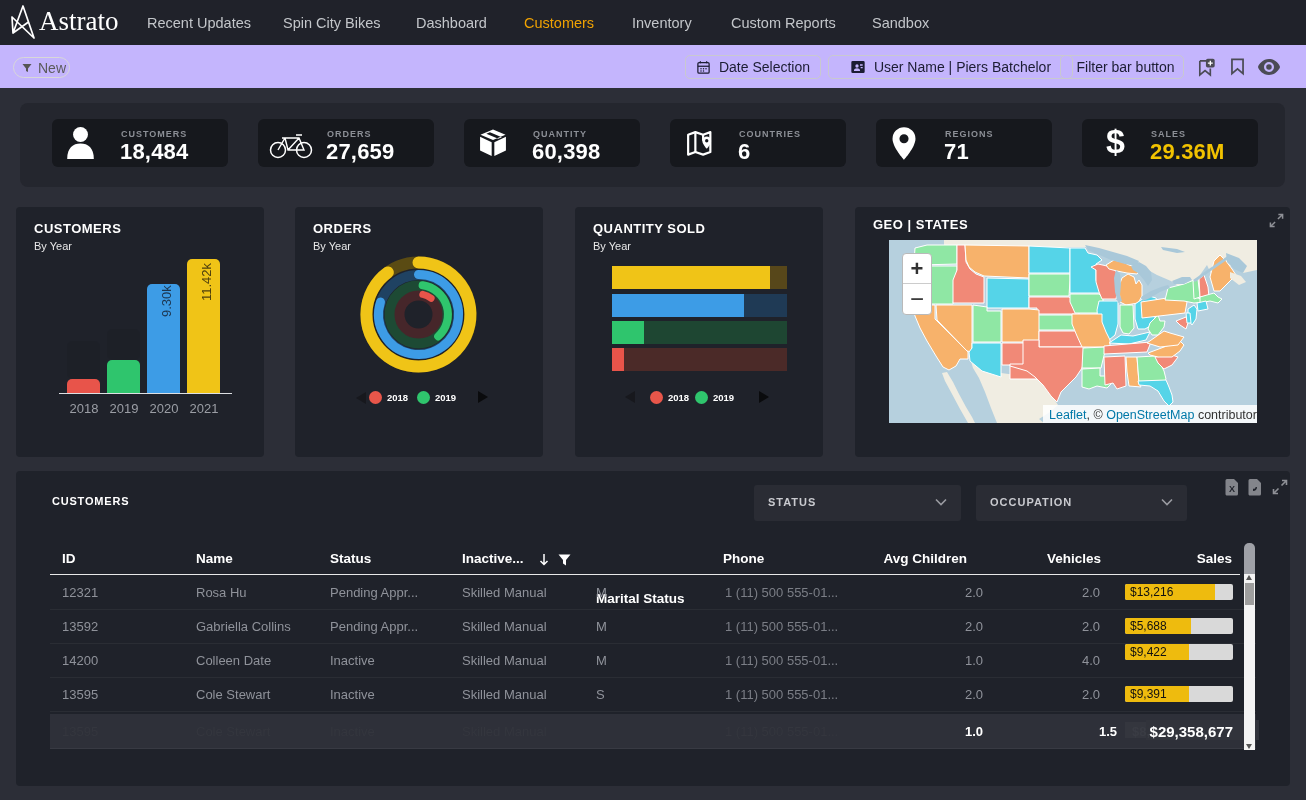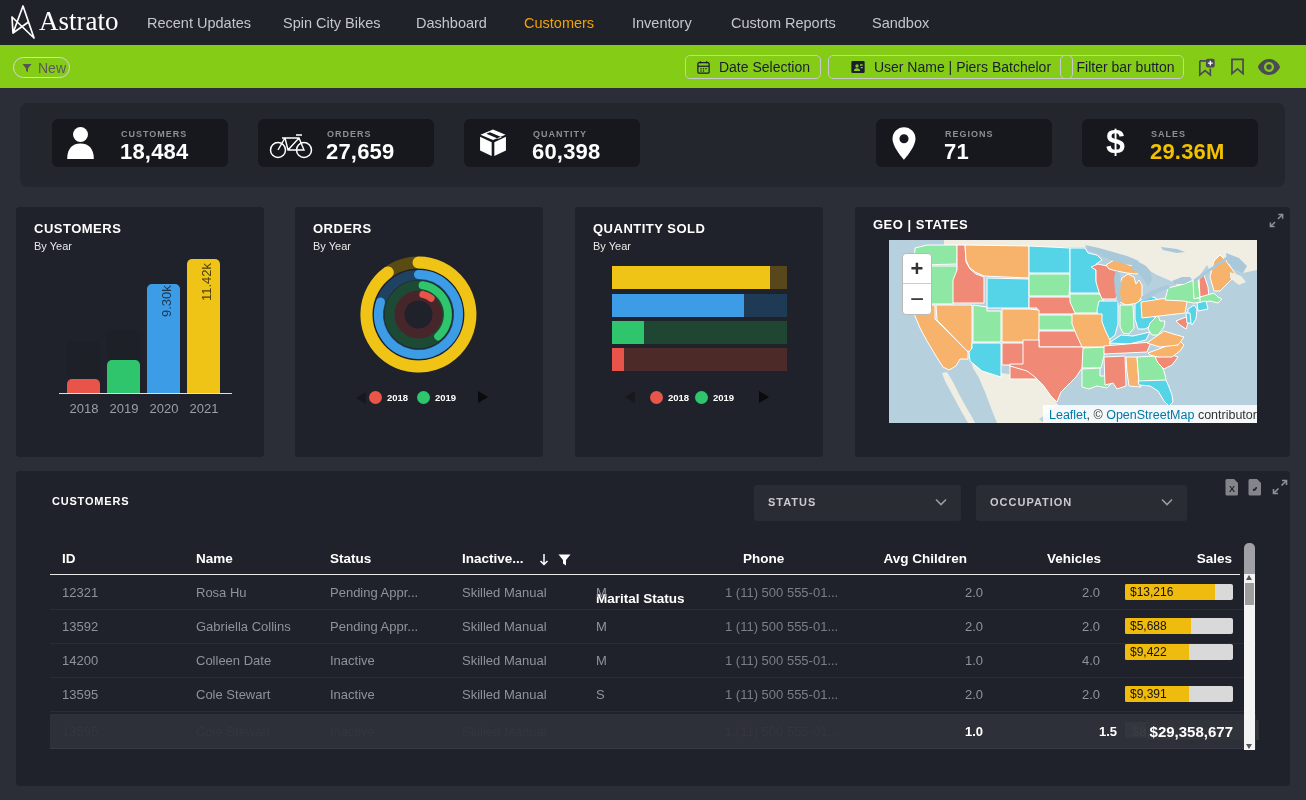--- a/index.html
+++ b/index.html
@@ -7,21 +7,21 @@
 body { background:#2c2e37; font-family:"Liberation Sans", sans-serif; position:relative; }
 
 
 #navbar { position:absolute; left:0; top:0; width:1306px; height:45px; background:#20222a; }
 #logo { position:absolute; }
 #logotext { position:absolute; left:39px; top:6px; font-family:"Liberation Serif", serif; font-size:27px; color:#fff; }
 .navitem { position:absolute; top:15px; font-size:14.5px; color:#c3c6ca; }
 .navitem.active { color:#f0a202; }
 
 
-#toolbar { position:absolute; left:0; top:45px; width:1306px; height:43px; background:#84cc16; }
+#toolbar { position:absolute; left:0; top:45px; width:1306px; height:43px; background:#c4b5fd; }
 #newbtn { position:absolute; left:13px; top:12px; width:57px; height:21px; border:1px solid #d8d8d8; border-radius:11px; display:flex; align-items:center; padding-left:7px; gap:5px; color:#5b5b5b; font-size:14px; }
 .tbtn { position:absolute; top:10px; height:24px; border:1px solid #c9c9cf; border-radius:5px; display:flex; align-items:center; justify-content:center; gap:8px; color:#1c1d33; font-size:14px; }
 .ticon { position:absolute; top:12px; }
 
 
 #kpipanel { position:absolute; left:20px; top:103px; width:1265px; height:84px; background:#24262e; border-radius:8px; }
 .kpitile { position:absolute; top:16px; width:176px; height:48px; background:#16181d; border-radius:6px; }
 .kpilabel { position:absolute; left:69px; top:10px; font-size:9px; font-weight:bold; letter-spacing:1px; color:#8c8f96; }
 .kpival { position:absolute; left:68px; top:20px; font-size:22px; font-weight:bold; color:#fff; letter-spacing:0.2px; }
 
@@ -132,20 +132,30 @@
       </svg>
     <div class="kpilabel">ORDERS</div>
     <div class="kpival">27,659</div>
   </div>
   <div class="kpitile" style="left:444px;">
     <svg style="position:absolute; left:13px; top:8px;" width="32" height="33" viewBox="0 0 24 24" fill="#fff">
         <path d="M12 1.5 2.6 5.4 12 9.3l9.4-3.9L12 1.5zM2.3 7v10.3l8.7 4V11L2.3 7zm19.4 0-8.7 4v10.3l8.7-4V7zM7 4.7l8.9 3.7 2.7-1.1L9.7 3.6 7 4.7z" fill-rule="evenodd"></path>
       </svg>
     <div class="kpilabel">QUANTITY</div>
     <div class="kpival">60,398</div>
+  </div>
+  <div class="kpitile" style="left:650px;">
+    <svg style="position:absolute; left:14px; top:8px;" width="31" height="33" viewBox="0 0 24 24" fill="none" stroke="#fff" stroke-width="1.7">
+        <path d="M3.2 5.2 8.8 3.2l6 2 5.6-2v15.4l-5.6 2-6-2-5.6 2v-15.4z" stroke-linejoin="round"></path>
+        <path d="M8.8 3.2v15.4M14.8 5.2v4.6"></path>
+        <path d="M17.6 6.6a3.4 3.4 0 0 1 3.4 3.4c0 2.5-3.4 6-3.4 6s-3.4-3.5-3.4-6a3.4 3.4 0 0 1 3.4-3.4z" fill="#fff" stroke="none"></path>
+        <circle cx="17.6" cy="9.9" r="1.3" fill="#16181d" stroke="none"></circle>
+      </svg>
+    <div class="kpilabel">COUNTRIES</div>
+    <div class="kpival">6</div>
   </div>
   <div class="kpitile" style="left:856px;">
     <svg style="position:absolute; left:15px; top:7px;" width="26" height="35" viewBox="0 0 24 32" fill="#fff">
         <path d="M12 1a10.6 10.6 0 0 1 10.6 10.6C22.6 19.5 12 31 12 31S1.4 19.5 1.4 11.6A10.6 10.6 0 0 1 12 1zm0 6.4a4.2 4.2 0 1 0 0 8.4 4.2 4.2 0 0 0 0-8.4z"></path>
       </svg>
     <div class="kpilabel">REGIONS</div>
     <div class="kpival">71</div>
   </div>
   <div class="kpitile" style="left:1062px;">
     <div style="position:absolute; left:24px; top:3px; color:#fff; font-size:34px; font-weight:bold;">$</div>
@@ -345,21 +355,21 @@
     <div class="th" style="left:146px;">Name</div>
     <div class="th" style="left:280px;">Status</div>
     <div class="th" style="left:412px;">Inactive...</div>
     <svg style="position:absolute; left:488px; top:2px;" width="12" height="14" viewBox="0 0 12 14" fill="none" stroke="#fff" stroke-width="1.5">
         <path d="M6 1v10M2.5 8 6 11.5 9.5 8"></path>
       </svg>
     <svg style="position:absolute; left:508px; top:3px;" width="13" height="12" viewBox="0 0 13 12" fill="#fff">
         <path d="M0.5 0.5h12L8 6v5.5L5 9.5V6L0.5 0.5z"></path>
       </svg>
     <div class="th" style="left:546px;margin-top:40px;">Marital Status</div>
-    <div class="th" style="left:693px;">Phone</div>
+    <div class="th" style="left:673px;">Phone</div>
     <div class="th" style="right:273px; text-align:right;">Avg Children</div>
     <div class="th" style="right:139px;">Vehicles</div>
     <div class="th" style="right:8px;">Sales</div>
   </div>
   <div style="position:absolute; left:34px; top:103px; width:1190px; height:1px; background:#e8e8e8;"></div>
 
   <div class="tr" style="top:105px;">
     <div class="td" style="left:12px; top:9px;">12321</div>
     <div class="td" style="left:146px; top:9px;">Rosa Hu</div>
     <div class="td" style="left:280px; top:9px;">Pending Appr...</div>

